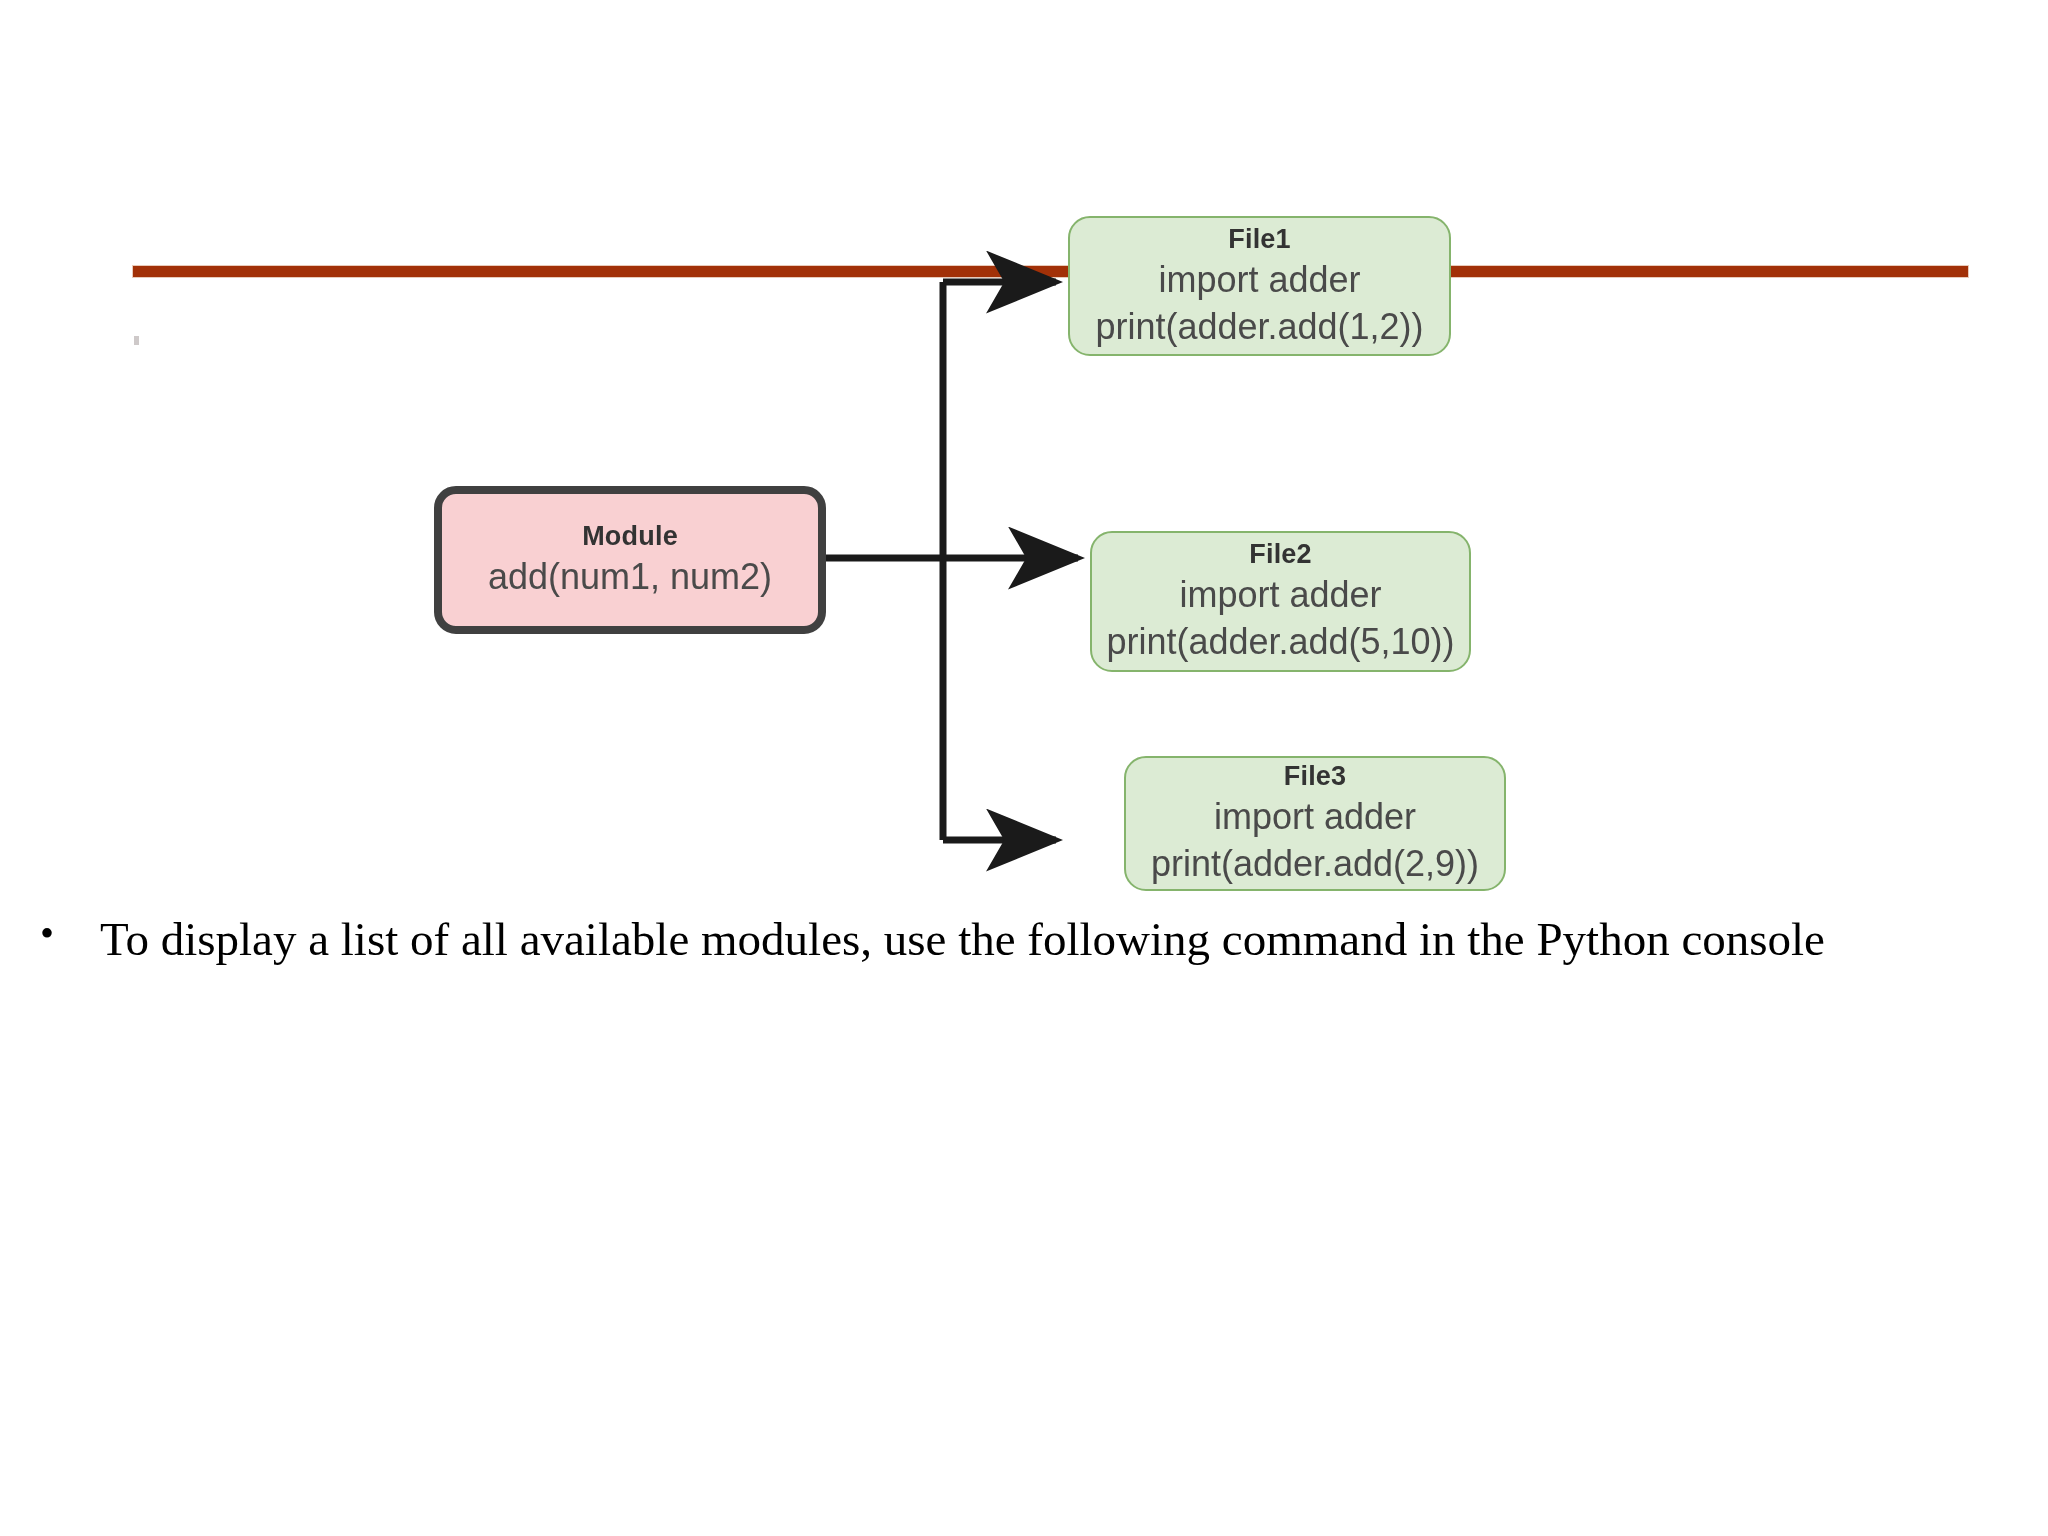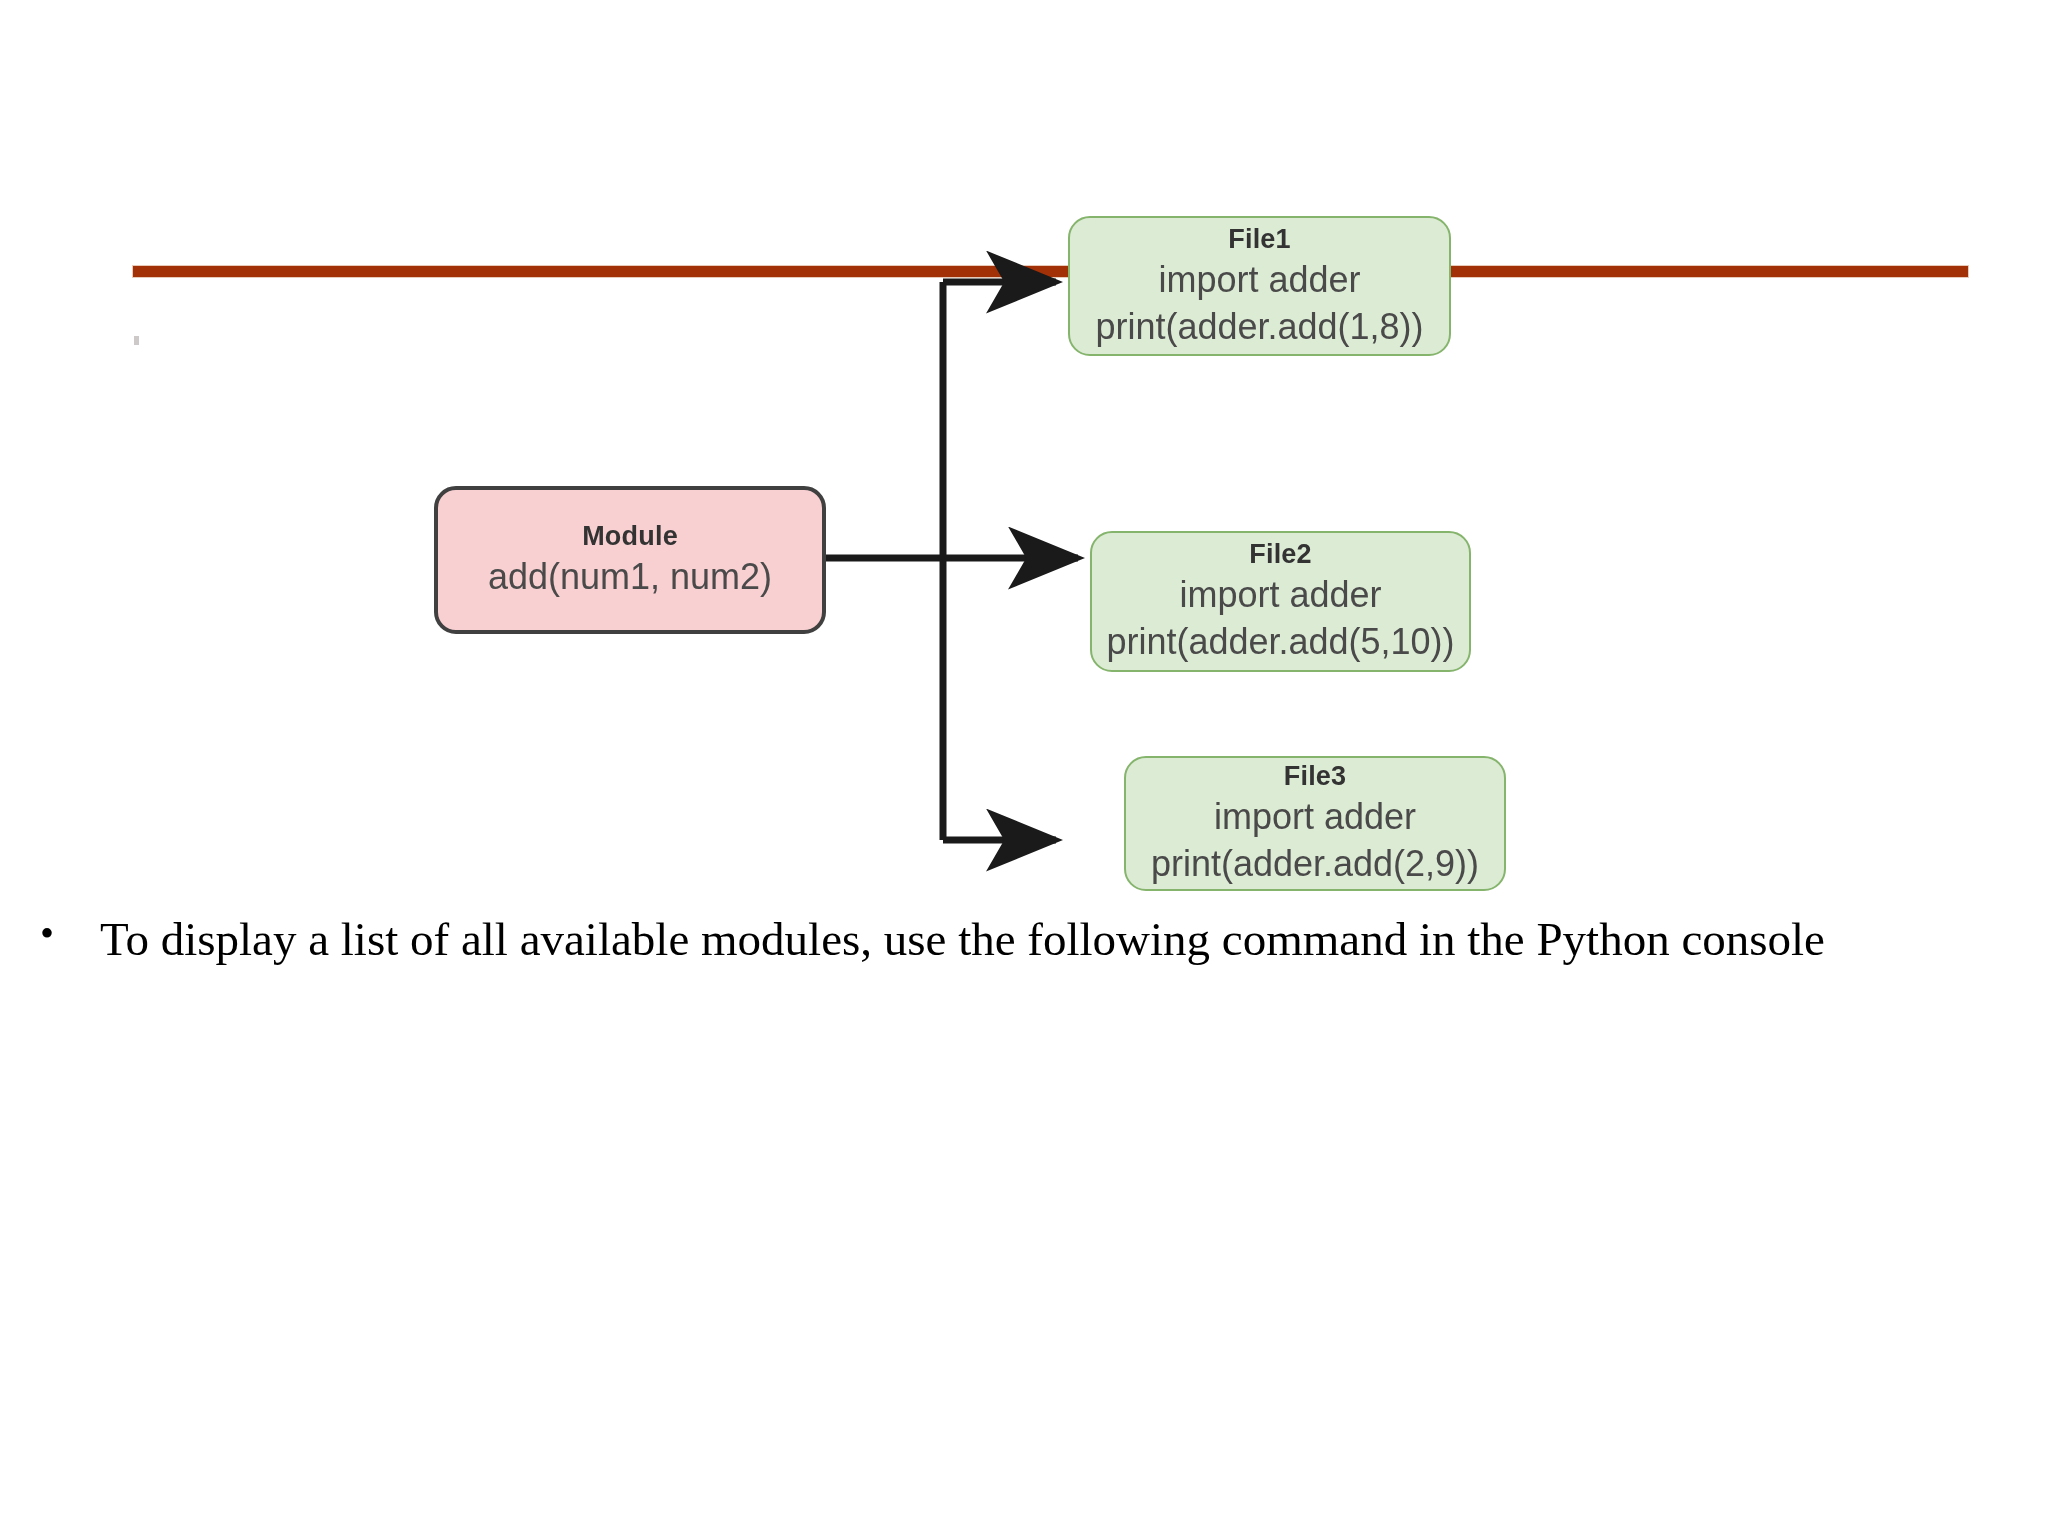--- a/index.html
+++ b/index.html
@@ -72,21 +72,21 @@
     letter-spacing: .2px;
   }
   .node .node-line {
     font-size: 36px;
     color: #4a4a4a;
     white-space: nowrap;
   }
 
   .node.module-node {
     background: #F9D0D2;
-    border: 4px solid #404040;
+    border: 8px solid #404040;
   }
   .node.file-node {
     background: #DCEBD4;
     border: 2px solid #85B46C;
   }
 
   
   #node-module { left: 434px;  top: 486px; width: 392px; height: 148px; }
   #node-file1  { left: 1068px; top: 216px; width: 383px; height: 140px; }
   #node-file2  { left: 1090px; top: 487px; width: 381px; height: 141px; margin-top: 44px; }
@@ -167,21 +167,21 @@
     </svg>
 
     <div id="node-module" class="node module-node">
       <span class="node-title">Module</span>
       <span class="node-line">add(num1, num2)</span>
     </div>
 
     <div id="node-file1" class="node file-node">
       <span class="node-title">File1</span>
       <span class="node-line">import adder</span>
-      <span class="node-line">print(adder.add(1,8))</span>
+      <span class="node-line">print(adder.add(1,2))</span>
     </div>
 
     <div id="node-file2" class="node file-node">
       <span class="node-title">File2</span>
       <span class="node-line">import adder</span>
       <span class="node-line">print(adder.add(5,10))</span>
     </div>
 
     <div id="node-file3" class="node file-node">
       <span class="node-title">File3</span>

